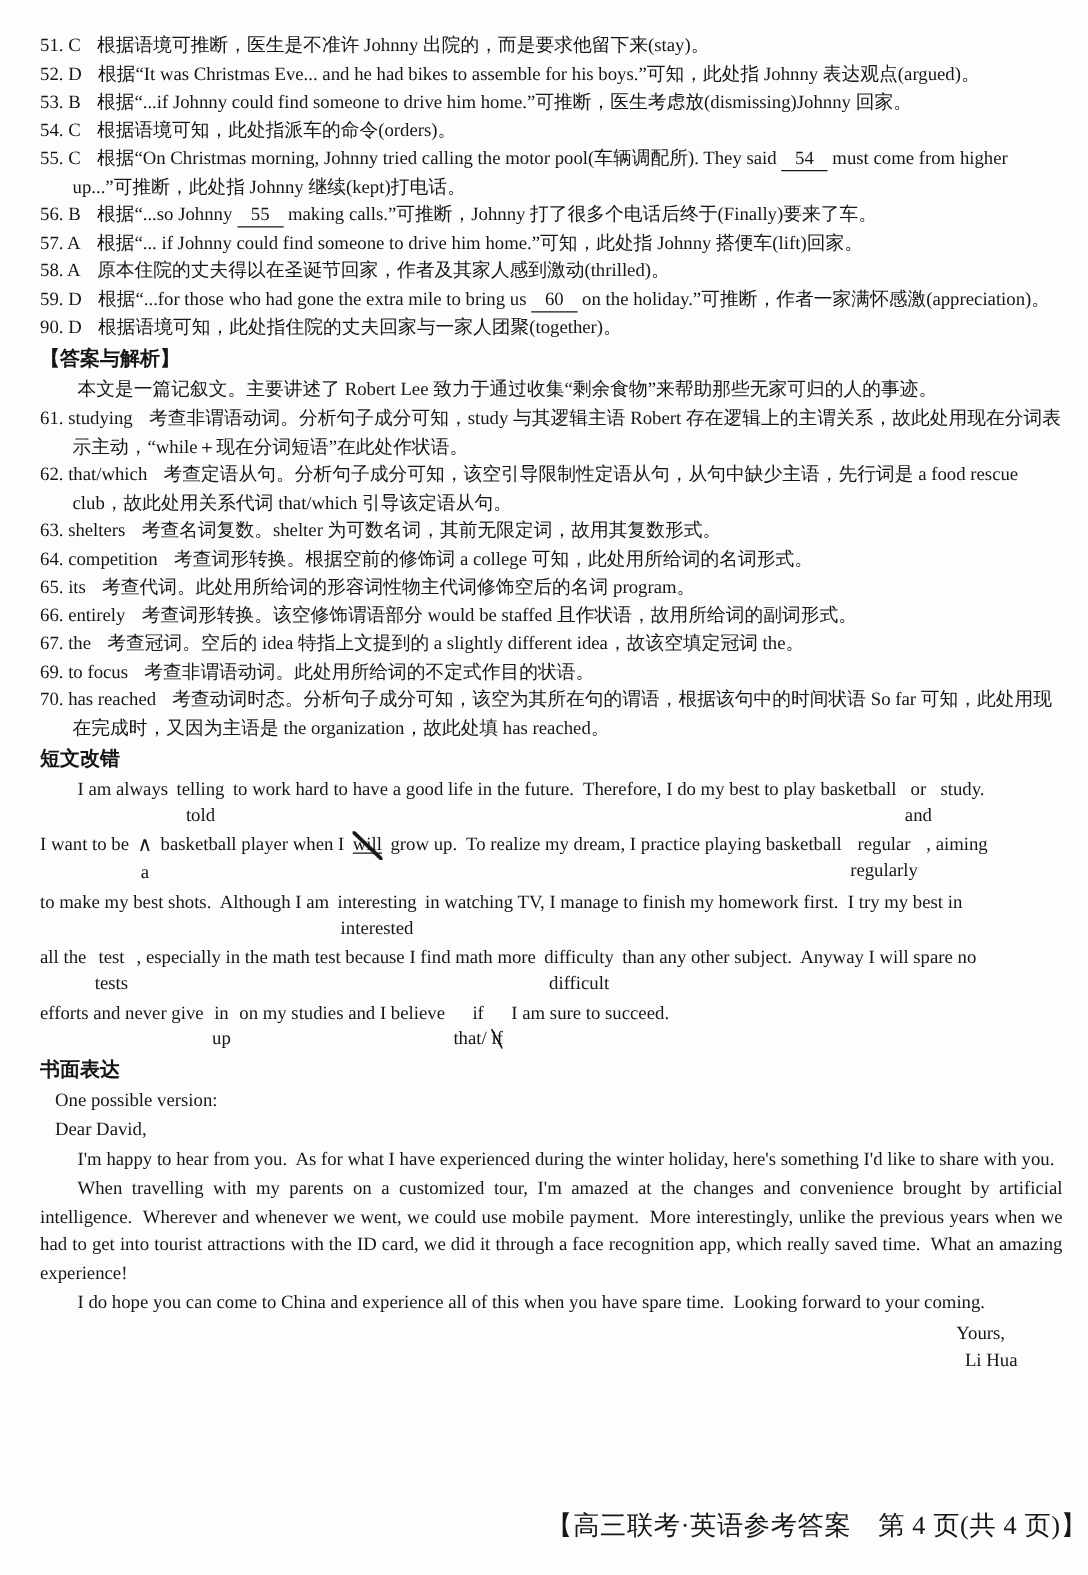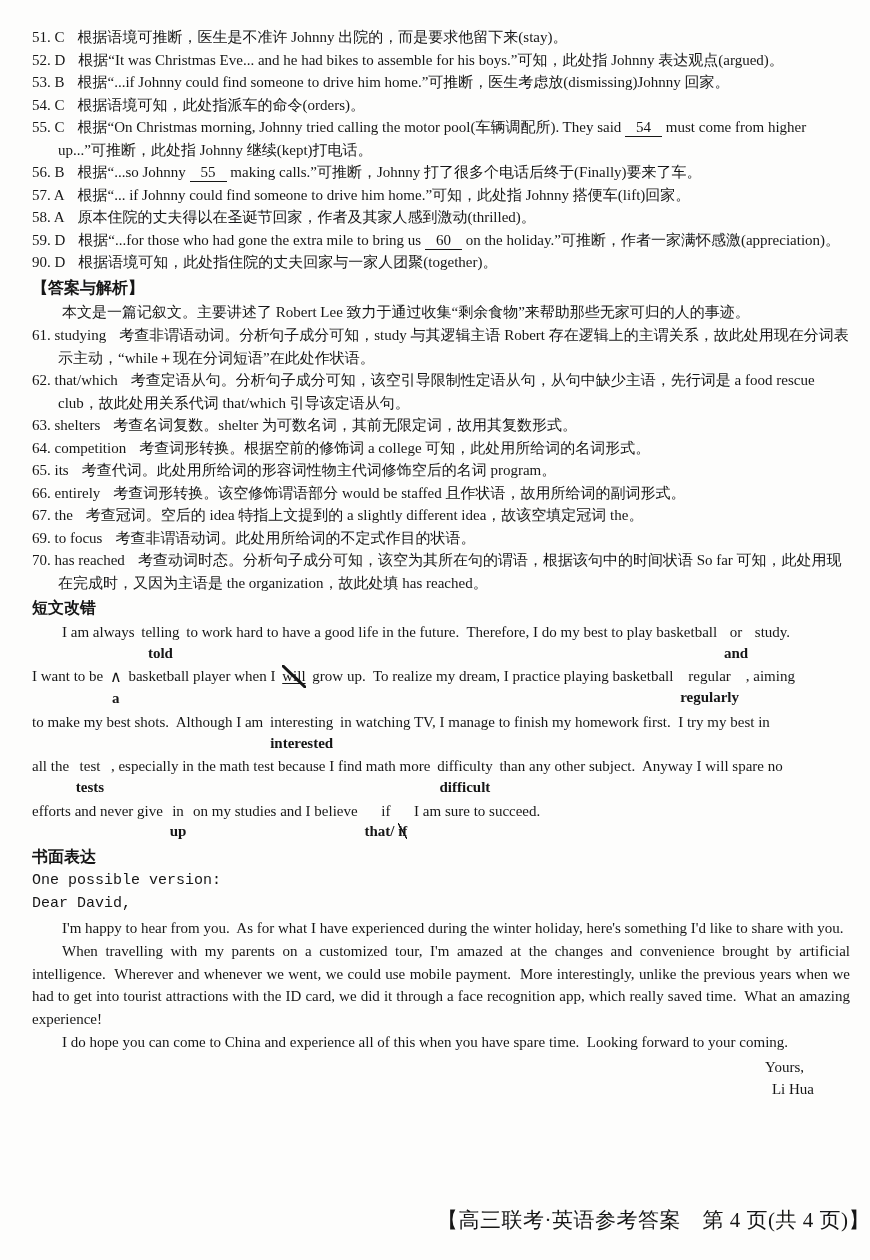--- a/index.html
+++ b/index.html
@@ -35,27 +35,27 @@
   .corr-line.indent { padding-left: 30px; }
   .corr-line .seg { vertical-align: top; white-space: pre-wrap; }
   .corr { display: inline-block; vertical-align: top; text-align: center; padding: 0 3px; }
   .corr .word { display: block; line-height: 1.5; }
   .word.err { text-underline-offset: 2px; }
   .word.del {
     text-decoration: underline; text-underline-offset: 2px;
     background: linear-gradient(to top right, transparent 44%, #161616 47%, #161616 53%, transparent 56%);
   }
   .word.ins { font-size: 16px; }
-  .fix { display: block; line-height: 1.25; padding-bottom: 2px; font-weight: bold; }
+  .fix { display: block; line-height: 1.25; padding-bottom: 2px; }
   .fix .del2 {
     background: linear-gradient(to top right, transparent 44%, #161616 47%, #161616 53%, transparent 56%);
   }
 
   
-  .plain { margin: 1px 0; white-space: pre-wrap; font-family: Liberation Mono, monospace; }
+  .plain { margin: 1px 12px; white-space: pre-wrap; }
   .letter-para { text-indent: 2em; text-align: justify; margin: 1px 0; white-space: pre-wrap; }
   .closing { text-align: right; padding-right: 46px; margin-top: 2px; font-family: Liberation Serif, serif; }
   .signature { text-align: right; padding-right: 36px; }
 
   .footer {
     position: absolute; left: 0; right: 0; bottom: 24px;
     text-align: right; font-weight: 400; font-size: 21px;
     letter-spacing: 0.5px;
   }
 </style>

